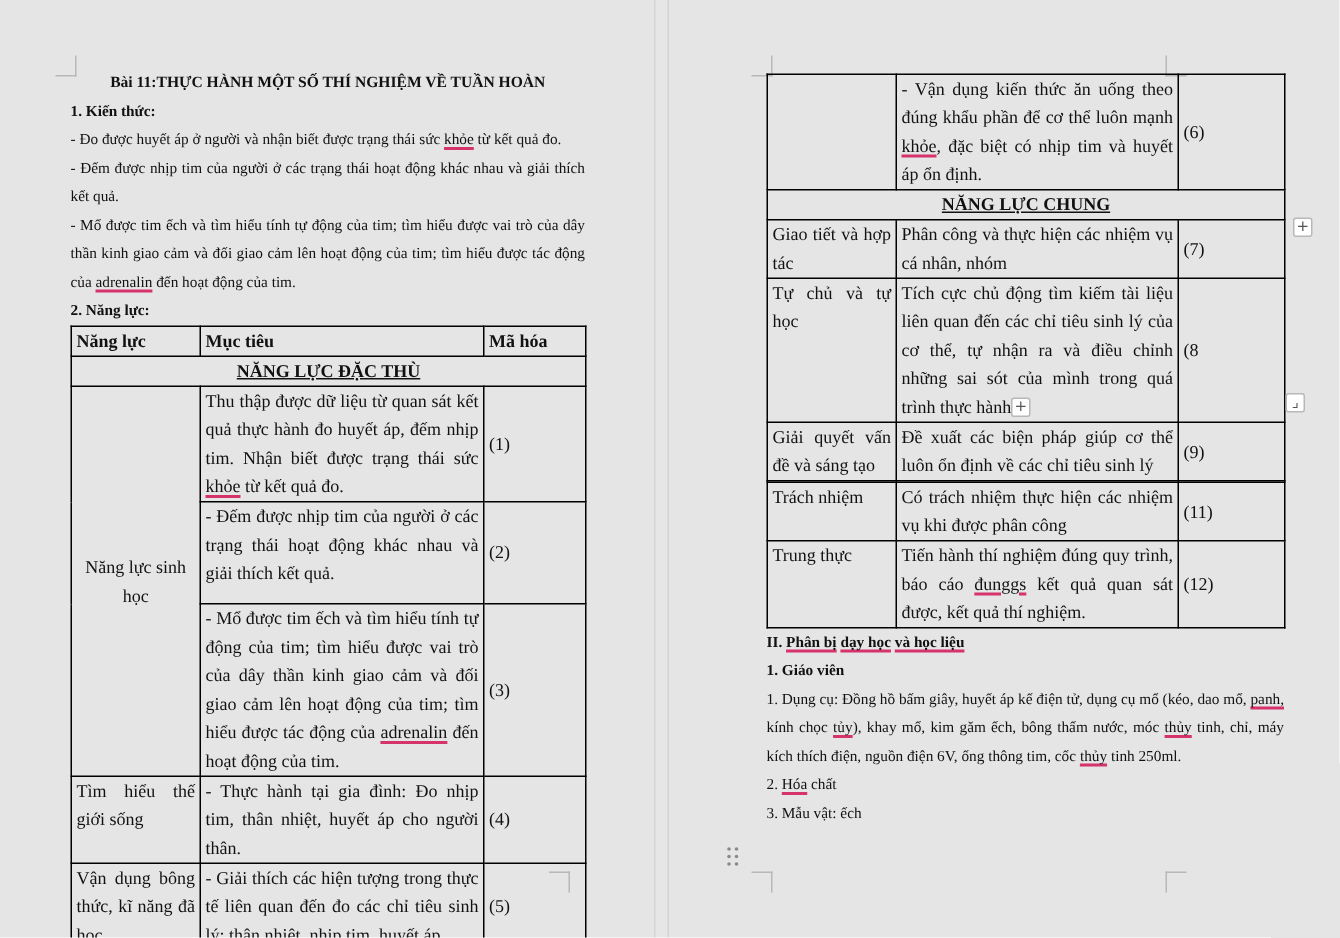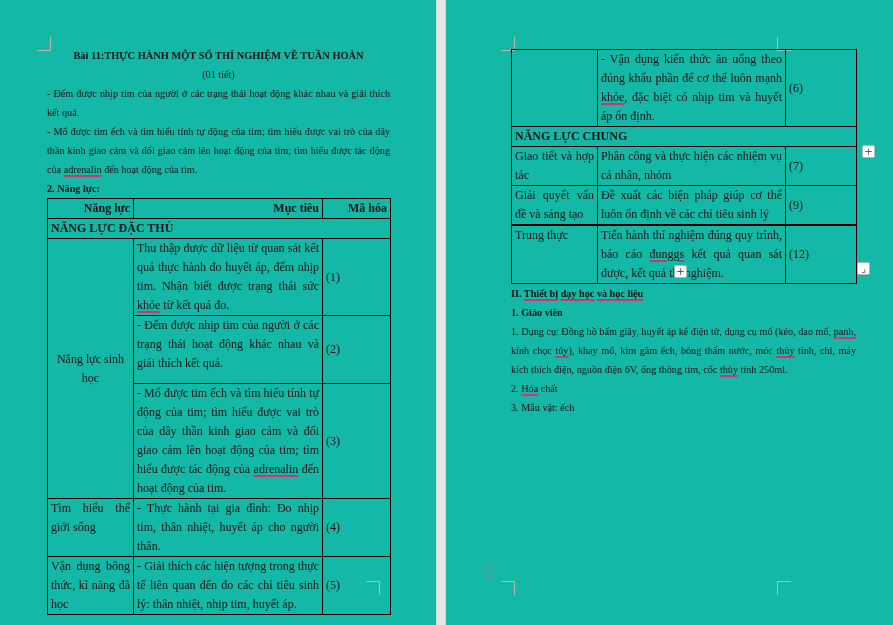--- a/index.html
+++ b/index.html
@@ -1,19 +1,19 @@
 <!DOCTYPE html>
 <html><head>
 <meta charset="utf-8">
 <style>
   * { box-sizing: border-box; margin: 0; padding: 0; }
   html, body { width: 893px; height: 625px; overflow: hidden; background: #ffffff; }
   body { position: relative; font-family: "Liberation Serif", serif; color: #111; }
 
-  .page { position: absolute; top: 0; height: 625px; background: #14b8a6; }
+  .page { position: absolute; top: 0; height: 625px; background: #e5e5e5; }
   #page-left { left: 0; width: 436px; }
   #page-right { left: 446px; width: 447px; }
   .page-gap { position: absolute; left: 436px; top: 0; width: 10px; height: 625px; background: #e6e6e6; border-left: 1px solid #d4d4d4; border-right: 1px solid #d4d4d4; }
 
   .crop { position: absolute; width: 14px; height: 14px; border-color: #b8b8b8; border-style: solid; border-width: 0; }
   .crop.tl { border-right-width: 1px; border-bottom-width: 1px; }
   .crop.tr { border-left-width: 1px; border-bottom-width: 1px; }
   .crop.bl { border-right-width: 1px; border-top-width: 1px; }
   .crop.br { border-left-width: 1px; border-top-width: 1px; }
 
@@ -22,38 +22,39 @@
   .p-right { left: 511px; top: 49px; width: 345px; }
 
   .title { text-align: center; font-weight: bold; font-size: 10.4px; }
   .center { text-align: center; }
   .h { font-weight: bold; }
   .just { text-align: justify; }
   .u { text-decoration: underline; text-decoration-color: #d6336c; text-decoration-thickness: 1.5px; text-underline-offset: 2px; }
 
   table.t { border-collapse: collapse; width: 100%; table-layout: fixed; font-size: 12px; line-height: 19px; }
   table.t td, table.t th { border: 1.2px solid #000; padding: 0 3px; vertical-align: top; text-align: justify; font-weight: normal; }
-  table.t th { font-weight: bold; text-align: right; }
+  table.t th { font-weight: bold; text-align: left; }
   table.t td.code { vertical-align: middle; text-align: left; }
   table.t td.mid { vertical-align: middle; text-align: center; }
-  table.t td.section { font-weight: bold; text-align: left; }
+  table.t td.section { font-weight: bold; text-align: center; text-decoration: underline; }
 
   .ctrl { position: absolute; width: 13px; height: 13px; border: 1px solid #b8b8b8; background: #fff; font-family: "DejaVu Sans", sans-serif; font-size: 10px; line-height: 11px; text-align: center; color: #555; border-radius: 2px; }
   .drag-handle { position: absolute; left: 484px; top: 564px; width: 9px; height: 16px; font-family: "DejaVu Sans", sans-serif; font-size: 9px; line-height: 5px; color: #888; letter-spacing: 1px; }
 </style>
 </head>
 <body>
 
 <div class="page" id="page-left">
   <div class="crop tl" style="left:37px;top:37px"></div>
   <div class="crop bl" style="left:366px;top:581px"></div>
 
   <div class="content p-left">
     <div class="title">Bài 11:THỰC HÀNH MỘT SỐ THÍ NGHIỆM VỀ TUẦN HOÀN</div>
-    <div class="center">(01 tiết)</div>
+    <div class="h">1. Kiến thức:</div>
+    <div class="just"><span>- Đo được huyết áp ở người và nhận biết được trạng thái sức </span><span class="u">khỏe</span><span> từ kết quả đo.</span></div>
     <div class="just"><span>- Đếm được nhịp tim của người ở các trạng thái hoạt động khác nhau và giải thích kết quả.</span></div>
     <div class="just"><span>- Mổ được tim ếch và tìm hiểu tính tự động của tim; tìm hiểu được vai trò của dây thần kinh giao cảm và đối giao cảm lên hoạt động của tim; tìm hiểu được tác động của </span><span class="u">adrenalin</span><span> đến hoạt động của tim.</span></div>
     <div class="h">2. Năng lực:</div>
 
     <table class="t">
       <colgroup>
           <col style="width:86px">
           <col style="width:189px">
           <col style="width:68px">
         </colgroup>
@@ -118,44 +119,54 @@
     </tr>
     <tr>
       <td colspan="3" class="section">NĂNG LỰC CHUNG</td>
     </tr>
     <tr>
       <td>Giao tiết và hợp tác</td>
       <td>Phân công và thực hiện các nhiệm vụ cá nhân, nhóm</td>
       <td class="code">(7)</td>
     </tr>
     <tr>
+      <td>Tự chủ và tự học</td>
+      <td>Tích cực chủ động tìm kiếm tài liệu liên quan đến các chỉ tiêu sinh lý của cơ thể, tự nhận ra và điều chỉnh những sai sót của mình trong quá trình thực hành</td>
+      <td class="code">(8</td>
+    </tr>
+    <tr>
       <td>Giải quyết vấn đề và sáng tạo</td>
       <td>Đề xuất các biện pháp giúp cơ thể luôn ổn định về các chỉ tiêu sinh lý</td>
       <td class="code">(9)</td>
     </tr>
   </tbody>
     </table>
 
 
   <table class="t">
     <colgroup>
         <col style="width:86px">
         <col style="width:188px">
         <col style="width:71px">
       </colgroup>
     <tbody>
     <tr>
+      <td>Trách nhiệm</td>
+      <td>Có trách nhiệm thực hiện các nhiệm vụ khi được phân công</td>
+      <td class="code">(11)</td>
+    </tr>
+    <tr>
       <td>Trung thực</td>
       <td><span>Tiến hành thí nghiệm đúng quy trình, báo cáo </span><span class="u">đunggs</span><span> kết quả quan sát được, kết quả thí nghiệm.</span></td>
       <td class="code">(12)</td>
     </tr>
   </tbody>
     </table>
 
-  <div class="h"><span>II. </span><span class="u">Thiết bị</span><span> </span><span class="u">dạy học</span><span> </span><span class="u">và học liệu</span></div>
+  <div class="h"><span>II. </span><span class="u">Phân bị</span><span> </span><span class="u">dạy học</span><span> </span><span class="u">và học liệu</span></div>
   <div class="h">1. Giáo viên</div>
   <div class="just"><span>1. Dụng cụ: Đồng hồ bấm giây, huyết áp kế điện tử, dụng cụ mổ (kéo, dao mổ, </span><span class="u">panh,</span><span> kính chọc </span><span class="u">tủy</span><span>), khay mổ, kim găm ếch, bông thấm nước, móc </span><span class="u">thủy</span><span> tinh, chỉ, máy kích thích điện, nguồn điện 6V, ống thông tim, cốc </span><span class="u">thủy</span><span> tinh 250ml.</span></div>
   <div><span>2. </span><span class="u">Hóa</span><span> chất</span></div>
   <div>3. Mẫu vật: ếch</div>
 
 </div>
 
 <div class="ctrl" style="left:862px;top:145px">+</div>
 <div class="ctrl" style="left:674px;top:265px">+</div>
 <div class="ctrl" style="left:857px;top:262px">⌟</div>

